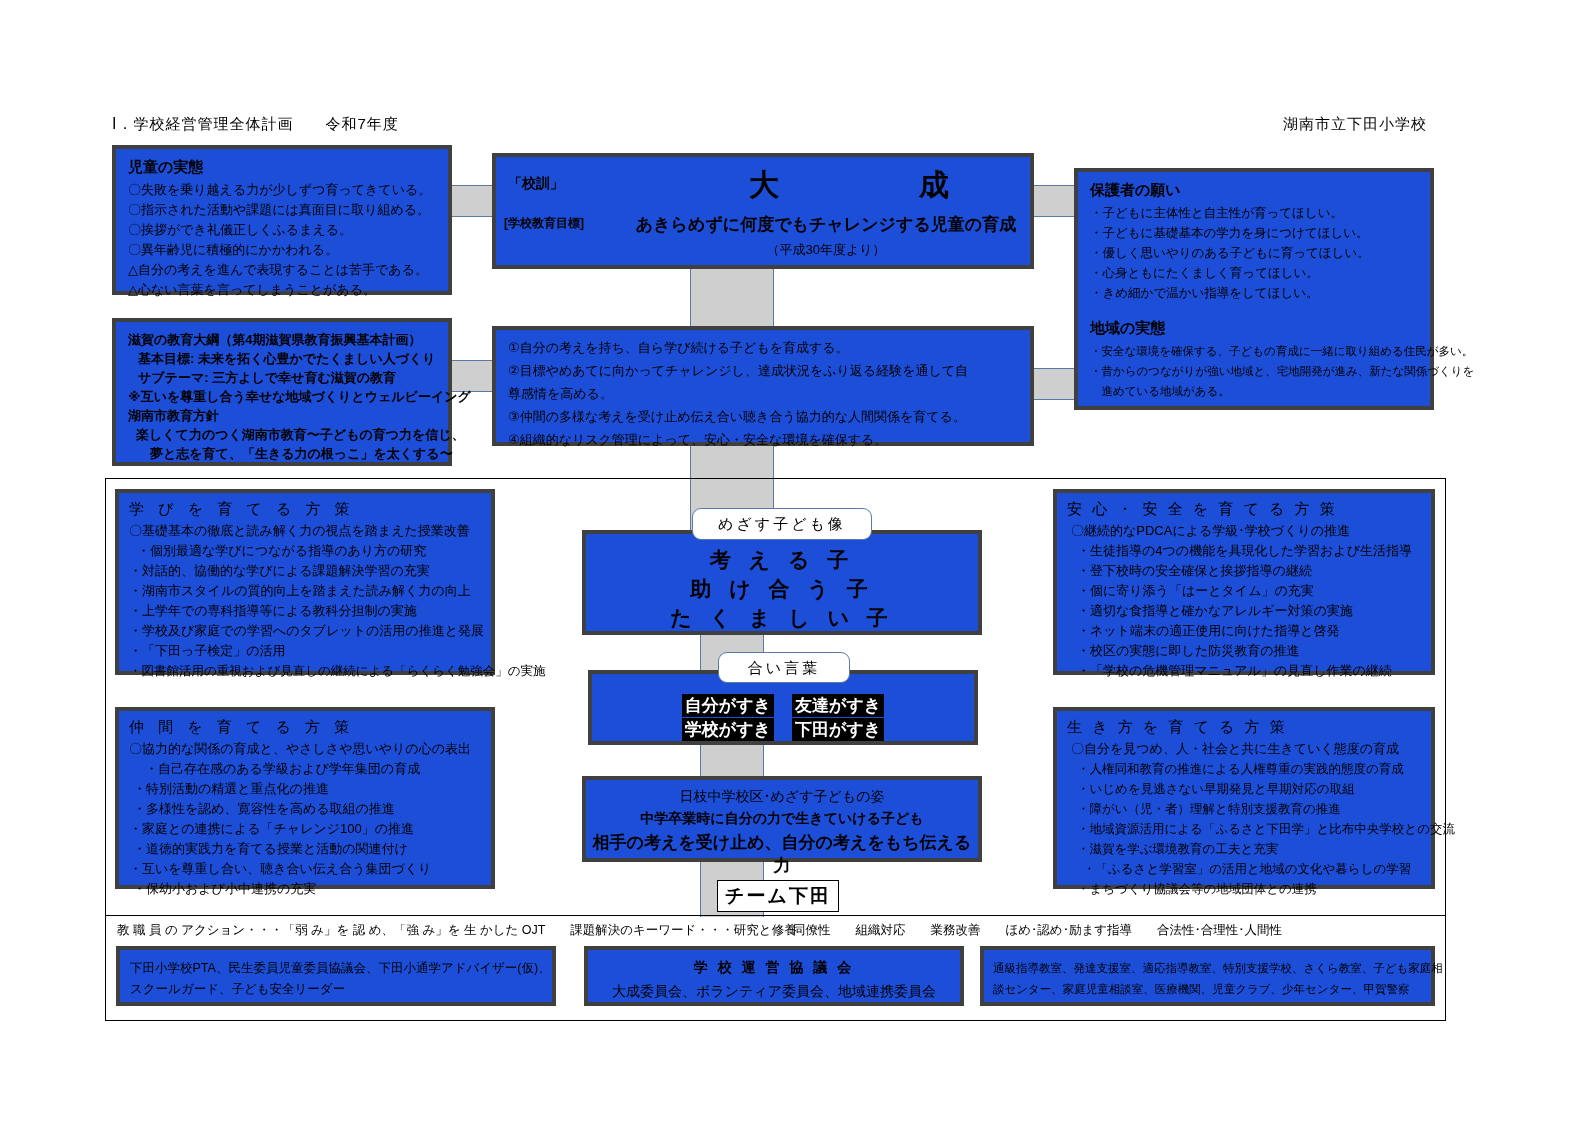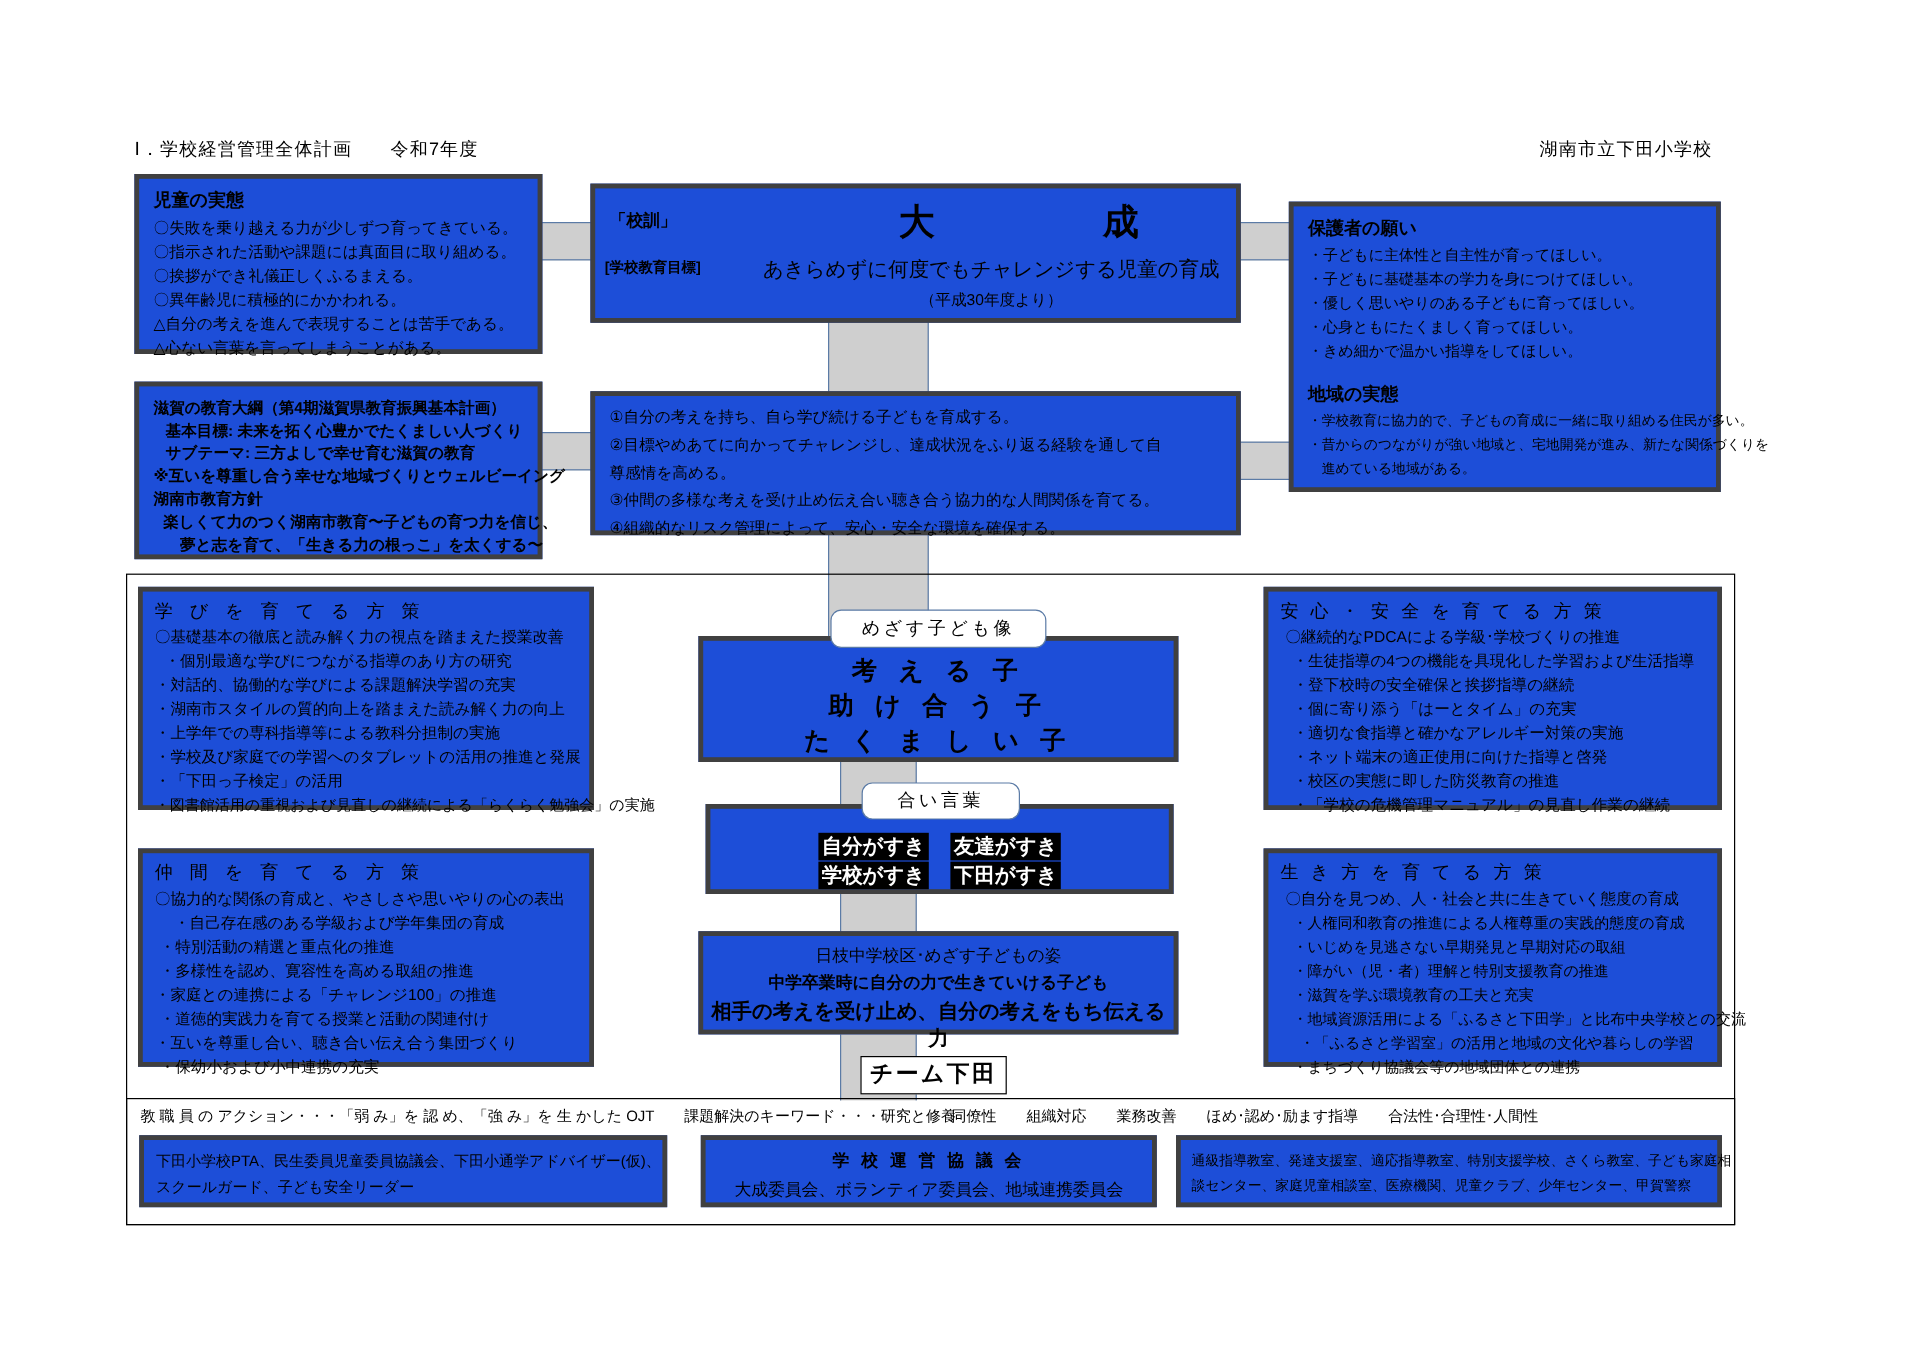--- a/index.html
+++ b/index.html
@@ -135,21 +135,21 @@
       <div class="li bold" style="line-height:19px; padding-left:8px;">楽しくて力のつく湖南市教育〜子どもの育つ力を信じ、</div>
       <div class="li bold" style="line-height:19px; padding-left:22px;">夢と志を育て、「生きる力の根っこ」を太くする〜</div>
     </div>
   </div>
 
   <div class="box" style="left:492px; top:153px; width:542px; height:116px;">
     <div style="position:relative; width:100%; height:100%;">
       <div class="abs" style="left:12px; top:18px; font-size:14px; font-weight:bold;">「校訓」</div>
       <div class="abs" style="left:8px; top:58px; font-size:12px; font-weight:bold;">[学校教育目標]</div>
       <div class="abs" style="left:185px; top:8px; width:340px; text-align:center; font-size:30px; font-weight:bold; letter-spacing:4px;">大　　　　成</div>
-      <div class="abs" style="left:130px; top:56px; width:400px; text-align:center; font-size:17px; font-weight:normal;">あきらめずに何度でもチャレンジする児童の育成</div>
+      <div class="abs" style="left:130px; top:56px; width:400px; text-align:center; font-size:17px; font-weight:bold;">あきらめずに何度でもチャレンジする児童の育成</div>
       <div class="abs" style="left:130px; top:84px; width:400px; text-align:center; font-size:13px;">（平成30年度より）</div>
     </div>
   </div>
 
   <div class="box" style="left:492px; top:326px; width:542px; height:120px;">
     <div style="padding:6px 10px 4px 12px;">
       <div class="li" style="line-height:23px;">①自分の考えを持ち、自ら学び続ける子どもを育成する。</div>
       <div class="li" style="line-height:23px;">②目標やめあてに向かってチャレンジし、達成状況をふり返る経験を通して自</div>
       <div class="li" style="line-height:23px;">尊感情を高める。</div>
       <div class="li" style="line-height:23px;">③仲間の多様な考えを受け止め伝え合い聴き合う協力的な人間関係を育てる。</div>
@@ -159,21 +159,21 @@
 
   <div class="box" style="left:1074px; top:168px; width:360px; height:242px;">
     <div style="padding:9px 10px 4px 12px;">
       <div class="bx-title">保護者の願い</div>
       <div class="li sm">・子どもに主体性と自主性が育ってほしい。</div>
       <div class="li sm">・子どもに基礎基本の学力を身につけてほしい。</div>
       <div class="li sm">・優しく思いやりのある子どもに育ってほしい。</div>
       <div class="li sm">・心身ともにたくましく育ってほしい。</div>
       <div class="li sm">・きめ細かで温かい指導をしてほしい。</div>
       <div class="bx-title" style="margin-top:16px;">地域の実態</div>
-      <div class="li sm" style="font-size:11.5px;">・学校教育に協力的で、子どもの育成に一緒に取り組める住民が多い。</div>
+      <div class="li sm" style="font-size:11.5px;">・安全な環境を確保する、子どもの育成に一緒に取り組める住民が多い。</div>
       <div class="li sm" style="font-size:11.5px;">・昔からのつながりが強い地域と、宅地開発が進み、新たな関係づくりを</div>
       <div class="li sm" style="font-size:11.5px;">　進めている地域がある。</div>
     </div>
   </div>
 
   <div class="box black" style="left:105px; top:478px; width:1341px; height:543px; background:transparent; z-index:0;"></div>
 
   <div class="box" style="left:115px; top:489px; width:380px; height:186px; z-index:2;">
     <div style="padding:7px 8px 4px 10px;">
       <div class="bx-title-sp">学 び を 育 て る 方 策</div>
@@ -216,22 +216,22 @@
     </div>
   </div>
 
   <div class="box" style="left:1053px; top:707px; width:382px; height:182px; z-index:2;">
     <div style="padding:7px 8px 4px 10px;">
       <div class="bx-title-sp" style="letter-spacing:3px;">生 き 方 を 育 て る 方 策</div>
       <div class="li" style="padding-left:4px;">〇自分を見つめ、人・社会と共に生きていく態度の育成</div>
       <div class="li sm" style="padding-left:10px;">・人権同和教育の推進による人権尊重の実践的態度の育成</div>
       <div class="li sm" style="padding-left:10px;">・いじめを見逃さない早期発見と早期対応の取組</div>
       <div class="li sm" style="padding-left:10px;">・障がい（児・者）理解と特別支援教育の推進</div>
+      <div class="li sm" style="padding-left:10px;">・地域資源活用による「ふるさと下田学」と比布中央学校との交流</div>
       <div class="li sm" style="padding-left:10px;">・滋賀を学ぶ環境教育の工夫と充実</div>
-      <div class="li sm" style="padding-left:10px;">・地域資源活用による「ふるさと下田学」と比布中央学校との交流</div>
       <div class="li sm" style="padding-left:16px;"><span class="hl">・「ふるさと学習室」の活用と地域の文化や暮らしの学習</span></div>
       <div class="li sm" style="padding-left:10px;">・まちづくり協議会等の地域団体との連携</div>
     </div>
   </div>
 
   <div class="round-tab" style="left:692px; top:508px; width:180px; height:32px; line-height:30px;">めざす子ども像</div>
   <div class="box" style="left:582px; top:530px; width:400px; height:105px; z-index:2;">
     <div style="padding-top:11px; text-align:center;">
       <div style="font-size:21px; font-weight:bold; letter-spacing:6px; line-height:29px;">考 え る 子</div>
       <div style="font-size:21px; font-weight:bold; letter-spacing:6px; line-height:29px;">助 け 合 う 子</div>

